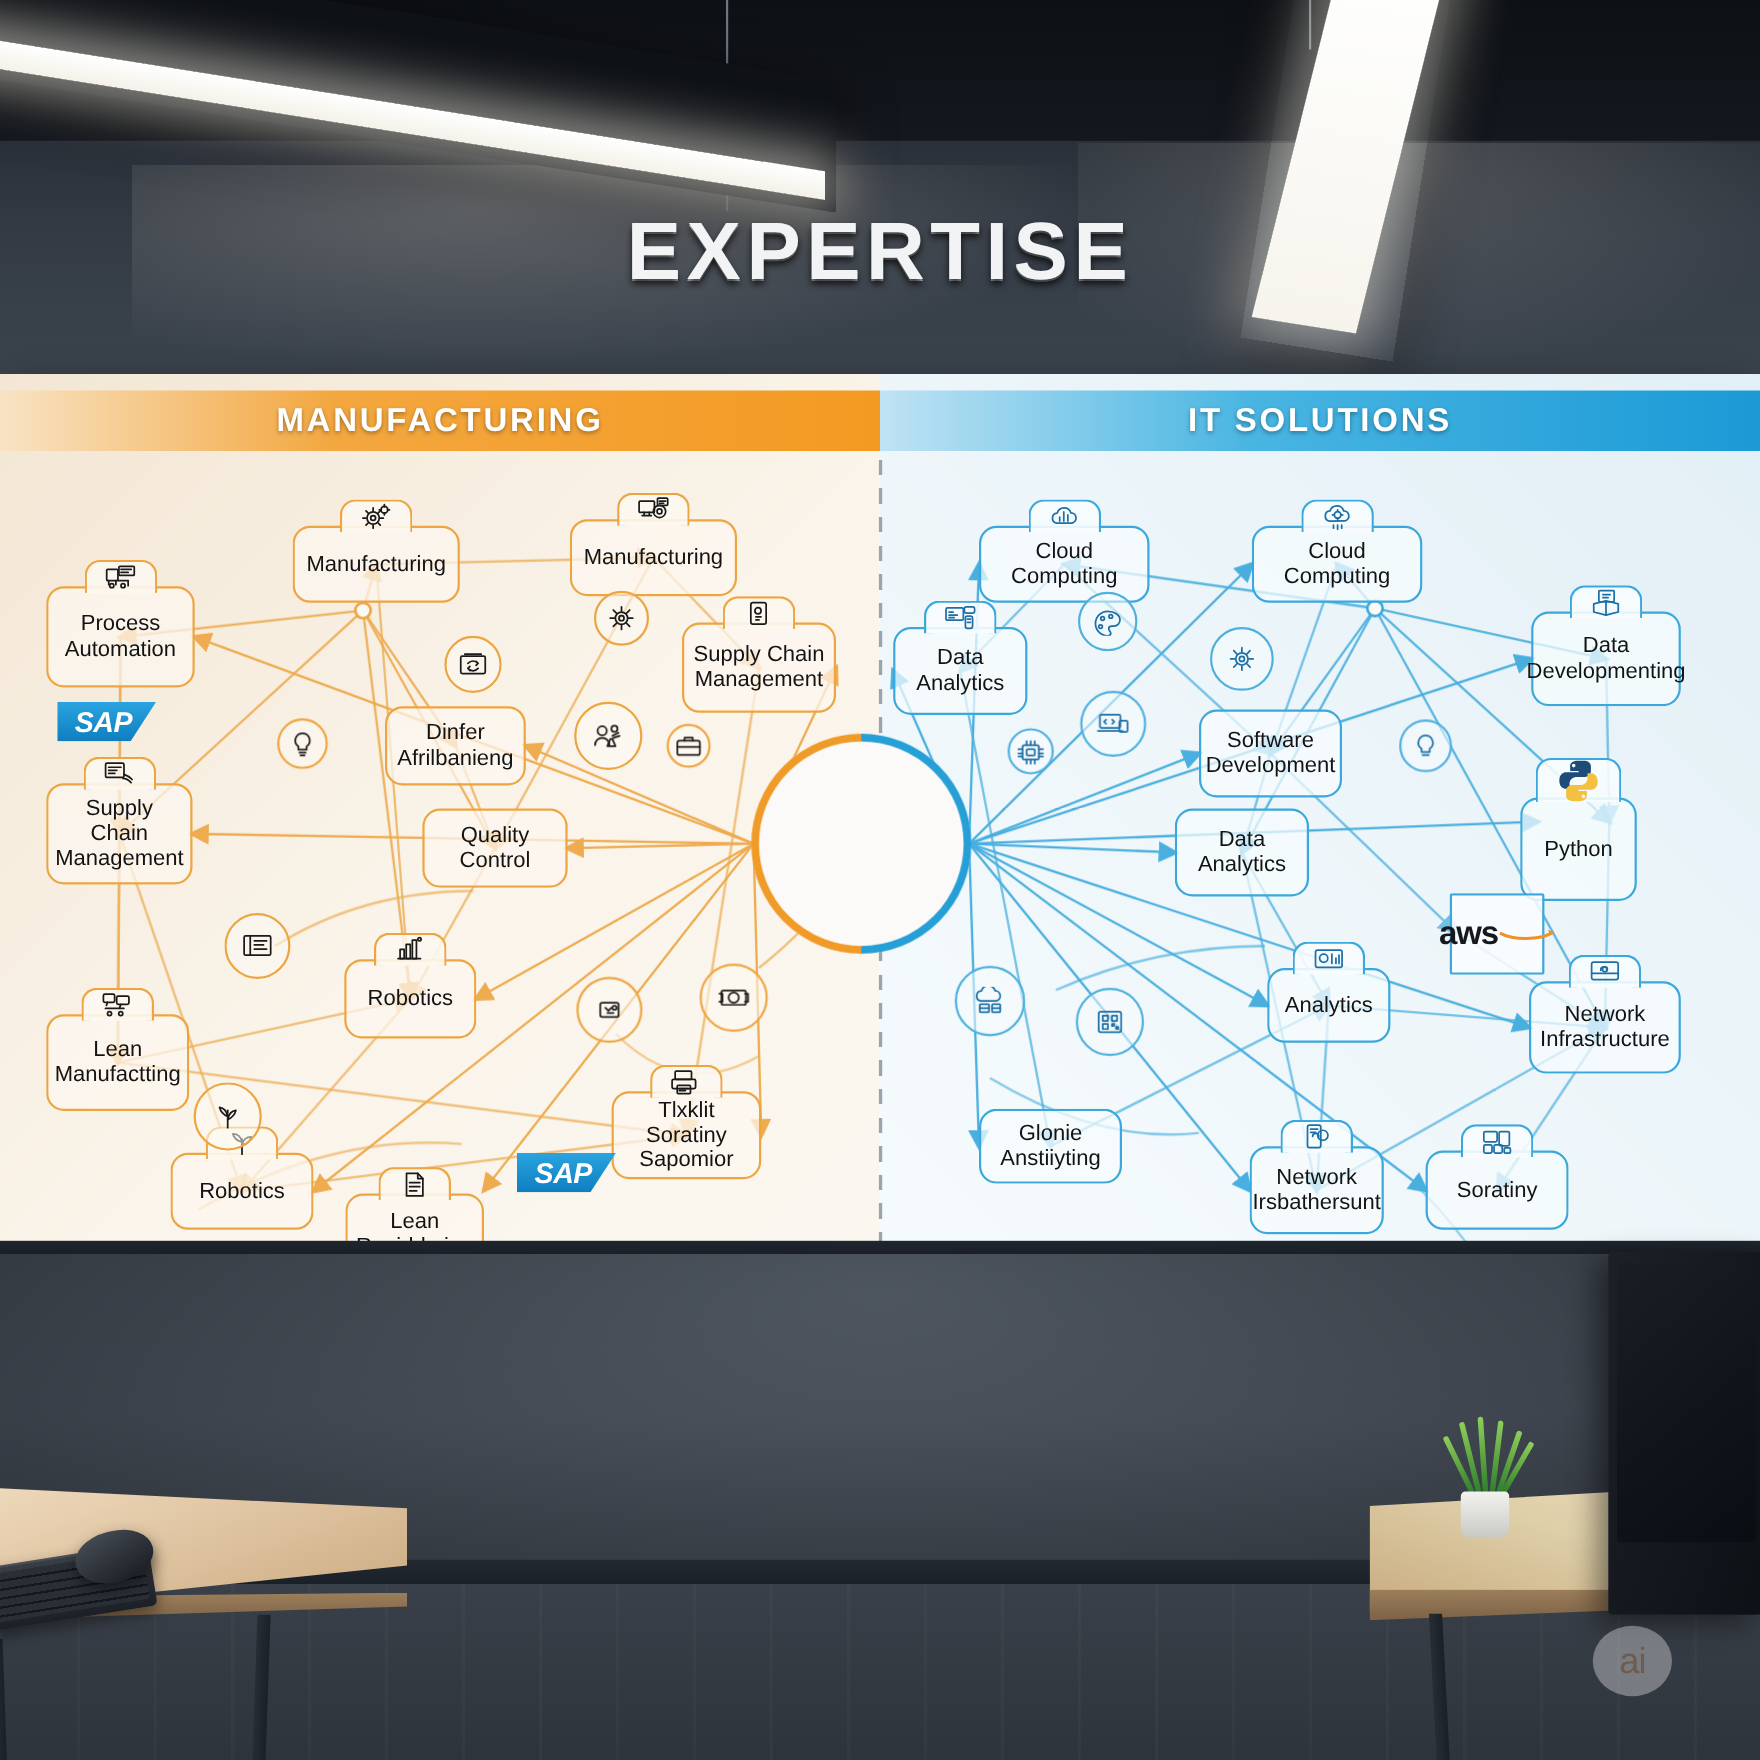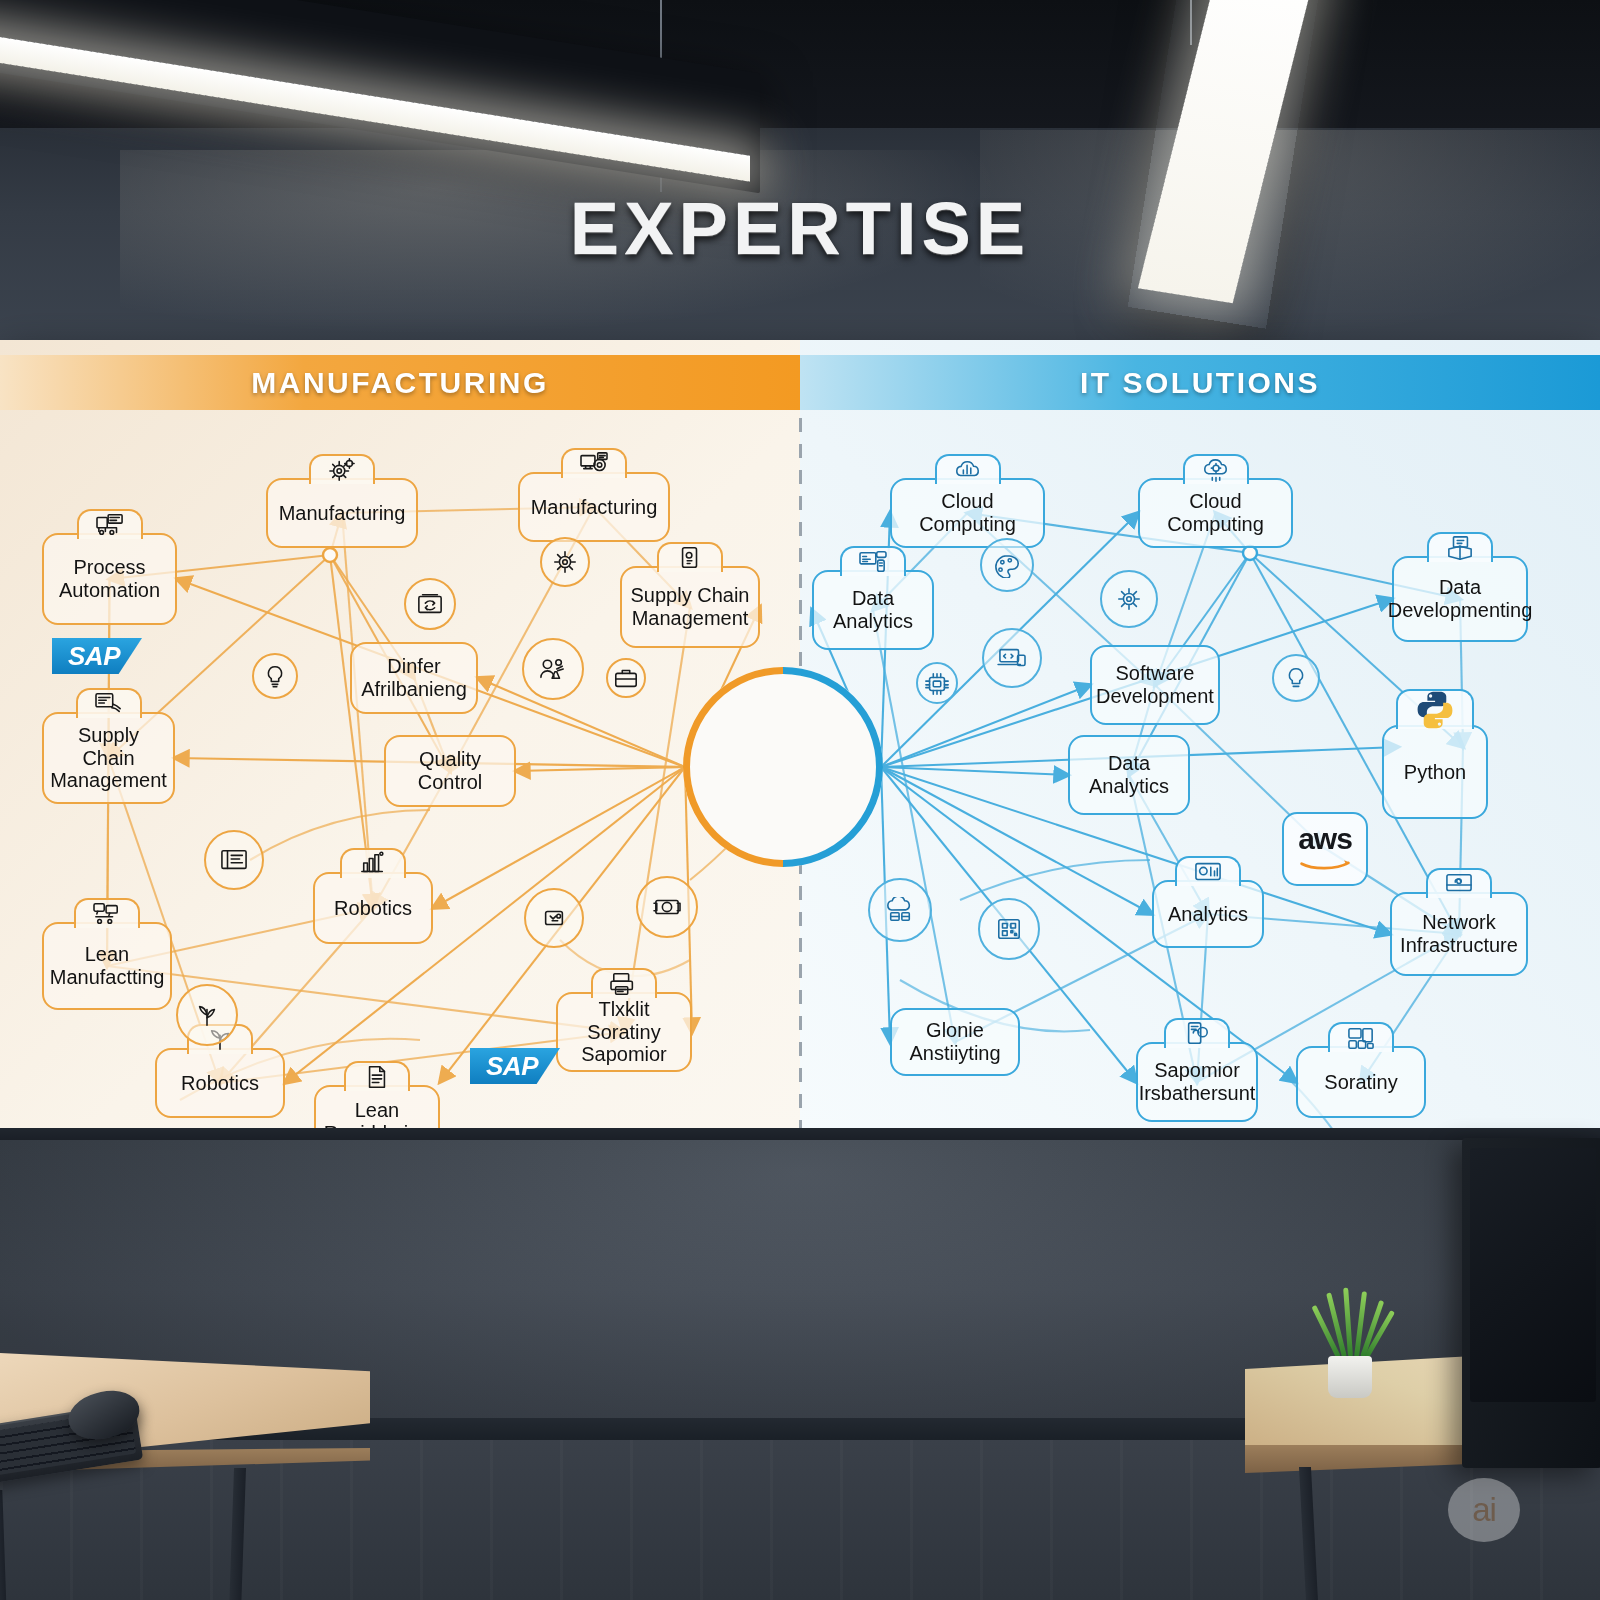--- a/index.html
+++ b/index.html
@@ -144,23 +144,23 @@
 
   .icon-bubble{position:absolute;border-radius:50%;box-sizing:border-box;
     display:flex;align-items:center;justify-content:center;}
   .icon-bubble.m{border:2px solid #eda542;background:rgba(253,249,243,.55);}
   .icon-bubble.i{border:2px solid #4fb0de;background:rgba(246,252,254,.55);}
 
   .logo{position:absolute;display:flex;align-items:center;justify-content:center;}
   .sap{background:linear-gradient(180deg,#2aa4e0,#0f7ec0);color:#fff;font-weight:bold;
     font-style:italic;font-size:26px;letter-spacing:-.5px;
     clip-path:polygon(0 0,100% 0,74% 100%,0 100%);padding:2px 14px 2px 8px;}
-  .awsbox{position:absolute;border:2px solid #3aa8dc;border-radius:15px;
-    background:rgba(250,253,255,.85);display:flex;flex-direction:column;
-    align-items:center;justify-content:center;}
+  .awsbox{position:absolute;border:2px solid #3aa8dc;border-radius:2px;
+    background:rgba(250,253,255,.85);display:flex;flex-direction:row;
+    align-items:center;justify-content:center;margin-left:36px;}
   .aws-txt{font-size:30px;font-weight:bold;color:#16181c;letter-spacing:-1px;line-height:1;}
 </style>
 </head>
 <body>
 
 <div id="stage">
 
   <div class="ceiling"></div>
   <div class="ceiling-dark"></div>
   <div class="wall-upper"></div>
@@ -491,21 +491,21 @@
         </div>
         <div class="node i" style="left: 1136px; top: 702px; width: 122px; height: 80px;">
           <div class="tab">
             <svg width="30" height="26" viewBox="0 0 32 28" fill="none" stroke="#1d6fa5" stroke-width="1.7" stroke-linecap="round" stroke-linejoin="round">
               <rect x="7" y="2" width="13" height="22" rx="2"></rect>
               <path d="M10 6h7M10 9h5"></path>
               <path d="M12 13a3 3 0 1 1 6 0"></path>
               <circle cx="22" cy="12" r="5"></circle>
             </svg>
           </div>
-          <span>Sapomior Irsbathersunt</span>
+          <span>Network Irsbathersunt</span>
         </div>
         <div class="node i" style="left: 1296px; top: 706px; width: 130px; height: 72px;">
           <div class="tab">
             <svg width="30" height="26" viewBox="0 0 32 28" fill="none" stroke="#1d6fa5" stroke-width="1.7" stroke-linecap="round" stroke-linejoin="round">
               <rect x="3" y="4" width="13" height="10" rx="1.5"></rect>
               <rect x="18" y="4" width="10" height="14" rx="1.5"></rect>
               <rect x="3" y="17" width="8" height="8" rx="1.5"></rect>
               <rect x="13" y="17" width="8" height="8" rx="1.5"></rect>
               <rect x="23" y="20" width="6" height="5" rx="1"></rect>
             </svg>

